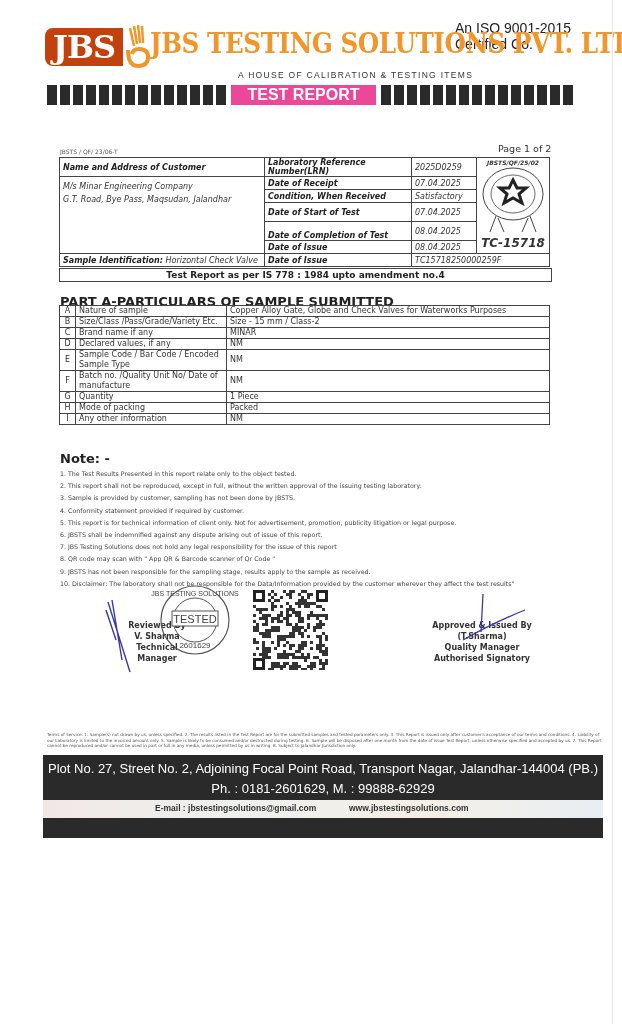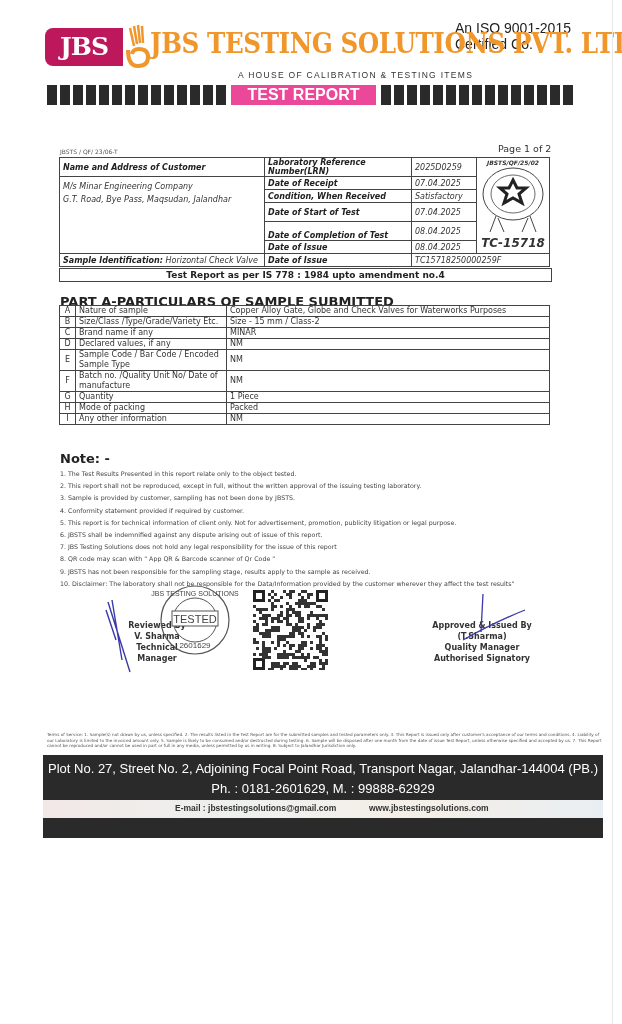--- a/index.html
+++ b/index.html
@@ -2,23 +2,23 @@
 <html><head>
 <meta charset="utf-8">
 <style>
   html, body { margin: 0; padding: 0; background: #ffffff; }
   body { width: 622px; height: 1024px; position: relative; overflow: hidden;
          font-family: "Liberation Sans", sans-serif; color: #222; }
   .abs { position: absolute; }
 
   
   .iso { left: 455px; top: 20px; font-size: 14px; color: #222; }
-  .logo-box { left: 45px; top: 28px; width: 78px; height: 38px; background: #be185d;
+  .logo-box { left: 45px; top: 28px; width: 78px; height: 38px; background: #c2410c;
               border-radius: 8px 0 0 8px; color: #fff; font-family: "DejaVu Serif", serif;
-              font-weight: bold; font-size: 25px; line-height: 38px; text-align: center; letter-spacing: -1px; }
+              font-weight: bold; font-size: 32px; line-height: 38px; text-align: center; letter-spacing: -1px; }
   .logo-mark { left: 122px; top: 24px; width: 30px; height: 44px; }
   .company { left: 150px; top: 27px; font-family: "DejaVu Serif", serif; font-weight: bold;
              font-size: 28px; color: #f0962a; letter-spacing: -0.5px; transform: scaleX(0.88);
              transform-origin: left top; white-space: nowrap; }
   .tagline { left: 238px; top: 70px; font-size: 8.5px; letter-spacing: 1.3px; color: #333; }
   .bars { left: 47px; top: 85px; width: 528px; height: 20px; display: flex; }
   .bar-group { display: flex; gap: 3px; }
   .bar-group span { display: block; width: 10px; height: 20px; background: #2a2a2a; }
   .title-bar { background: #ec4899; color: #fff; font-weight: bold; font-size: 16px;
                line-height: 20px; text-align: center; width: 145px; margin: 0 5px; }
@@ -52,21 +52,21 @@
   .sig-left { left: 78px; top: 620px; width: 70px; margin-left: 44px; }
   .sig-right { left: 432px; top: 620px; width: 100px; }
   .stamp { left: 150px; top: 582px; width: 90px; height: 75px; }
   .qr { left: 253px; top: 590px; width: 75px; height: 80px; }
 
   .tos { left: 47px; top: 732px; width: 555px; font-size: 4.2px; color: #555; line-height: 5.5px; }
   .foot1 { left: 43px; top: 755px; width: 560px; height: 45px; background: #2a2a2a; color: #fff;
            text-align: center; font-size: 13px; line-height: 20px; padding-top: 4px; box-sizing: border-box; }
   .foot2 { left: 43px; top: 800px; width: 560px; height: 18px; background: linear-gradient(90deg,#f1e8e6,#eef0ee,#f4efe6,#e9eef3);
            font-size: 8.5px; font-weight: bold; color: #333; }
-  .foot2 span { position: absolute; top: 3px; margin-left: 20px; }
+  .foot2 span { position: absolute; top: 3px; }
   .foot3 { left: 43px; top: 818px; width: 560px; height: 20px; background: #2a2a2a; }
   .right-edge { left: 612px; top: 0; width: 1px; height: 1024px; background: #e8e8e8; }
 </style>
 </head>
 <body>
 
 <div class="abs iso">An ISO 9001-2015 Certified Co.</div>
 <div class="abs logo-box">JBS</div>
 <svg class="abs logo-mark" viewBox="0 0 30 44">
   <path d="M8 4 L12 22 M12 2 L15 20 M16 1 L18 19 M20 2 L21 19" stroke="#f0962a" stroke-width="2.5" fill="none"></path>
@@ -175,21 +175,21 @@
 
 <table class="abs doc t2">
   <tbody>
       <tr>
     <td class="k">A</td>
     <td class="l">Nature of sample</td>
     <td>Copper Alloy Gate, Globe and Check Valves for Waterworks Purposes</td>
   </tr>
   <tr>
     <td class="k" style="vertical-align:top">B</td>
-    <td class="l">Size/Class /Type/Grade/Variety Etc.</td>
+    <td class="l">Size/Class /Pass/Grade/Variety Etc.</td>
     <td style="vertical-align:top">Size - 15 mm / Class-2</td>
   </tr>
   <tr>
     <td class="k">C</td>
     <td class="l">Brand name if any</td>
     <td>MINAR</td>
   </tr>
   <tr>
     <td class="k">D</td>
     <td class="l">Declared values, if any</td>

